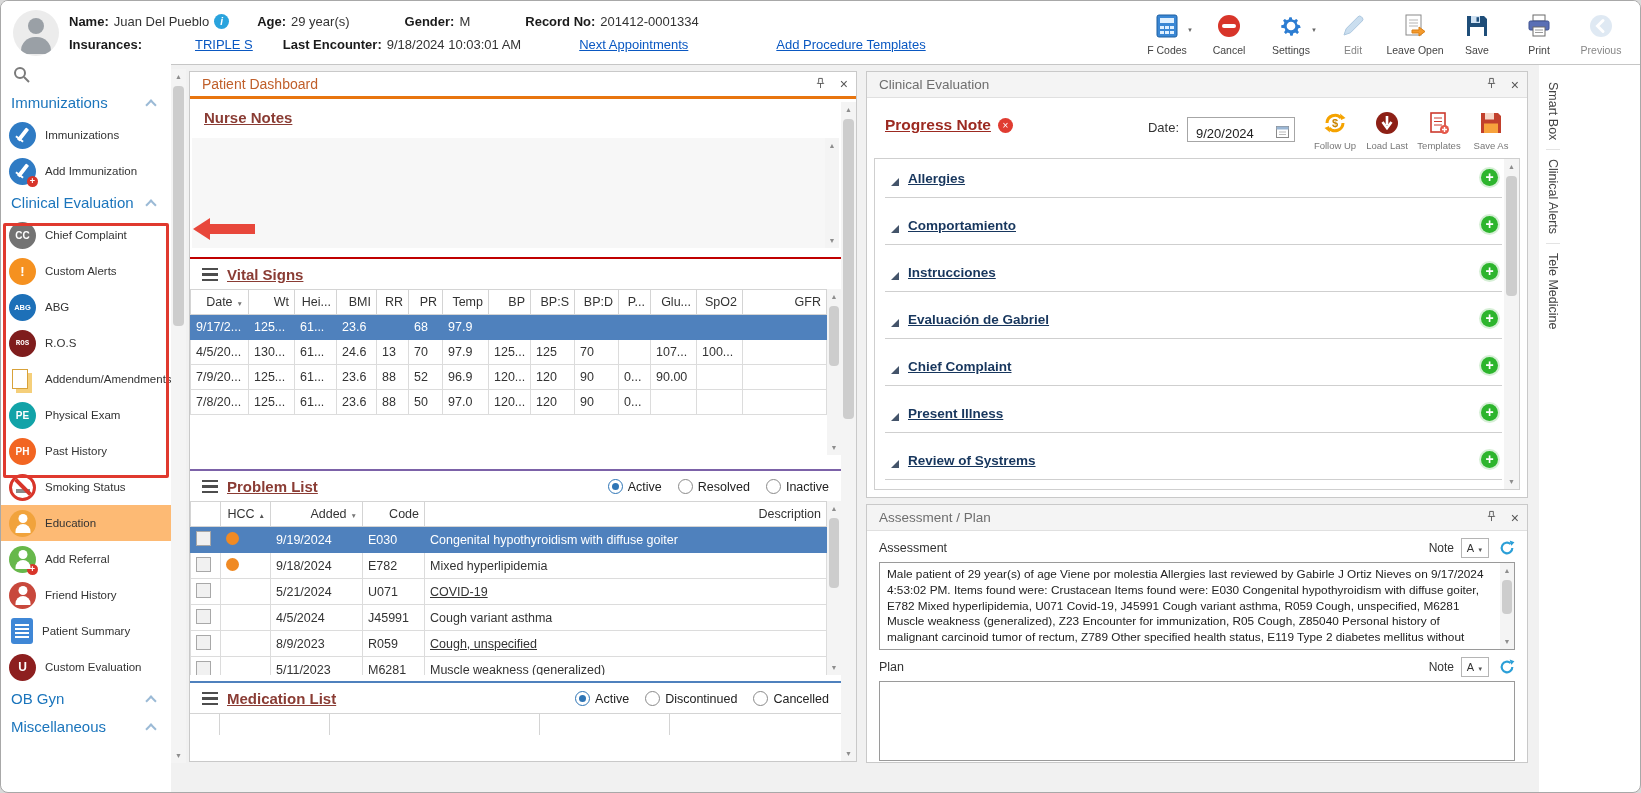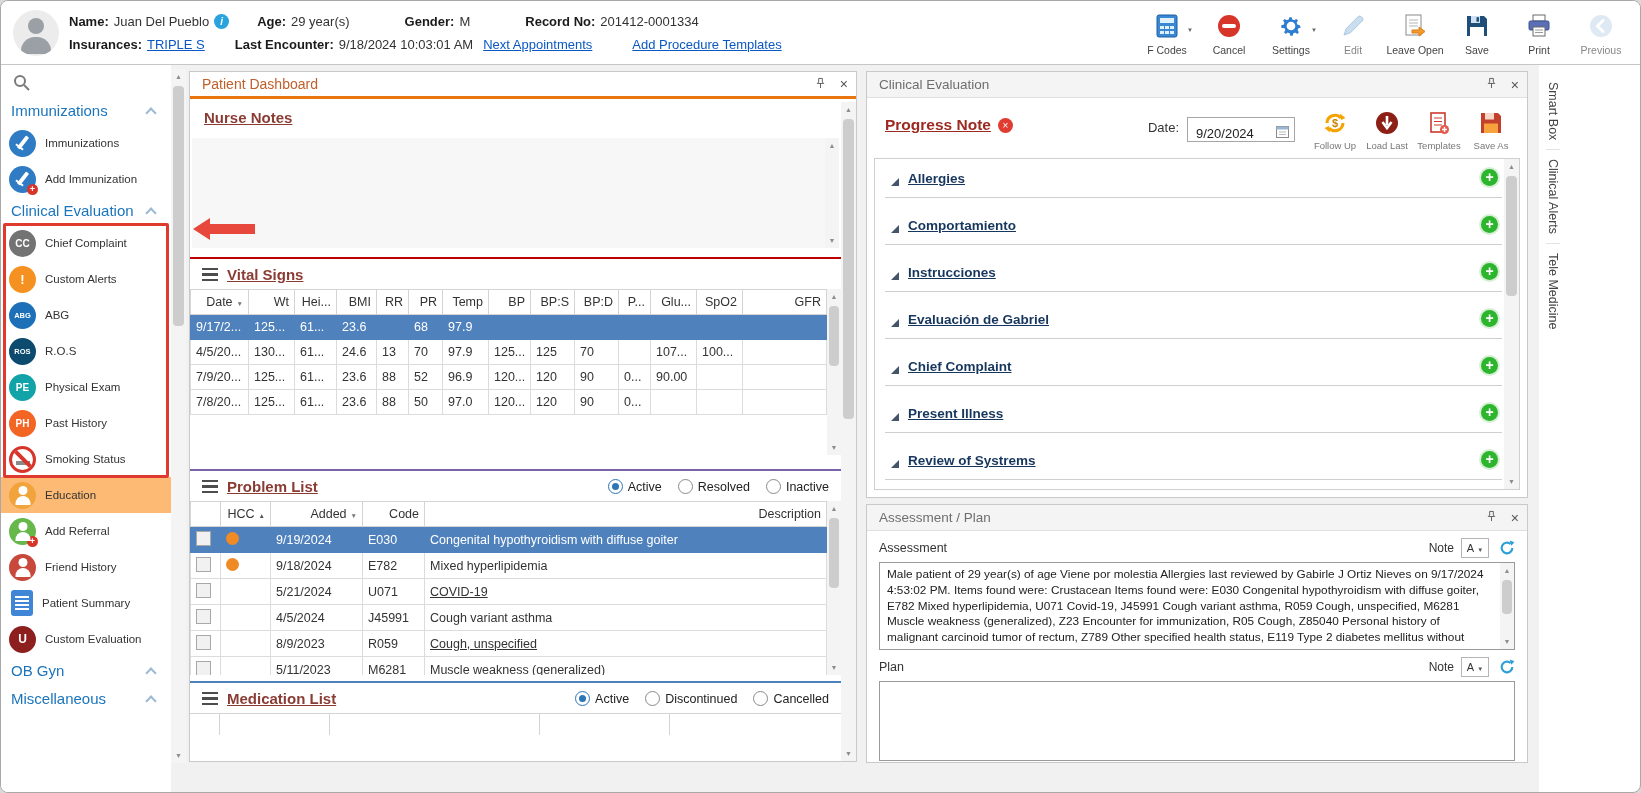--- a/index.html
+++ b/index.html
@@ -13,36 +13,36 @@
   .avatar { width:46px; height:46px; border-radius:50%; background:#ececec; margin:0 10px 0 12px;
             position:relative; overflow:hidden; flex:none; }
   .avatar::before { content:""; position:absolute; left:50%; top:8px; transform:translateX(-50%);
             width:16px; height:16px; border-radius:50%; background:#9aa0a6; }
   .avatar::after { content:""; position:absolute; left:50%; top:27px; transform:translateX(-50%);
             width:30px; height:17px; border-radius:14px 14px 0 0; background:#9aa0a6; }
   .hdr-fields { display:flex; flex-direction:column; gap:8px; }
   .hdr-row { display:flex; align-items:center; font-size:13px; color:#333; white-space:nowrap; }
   .hdr-label { font-weight:bold; color:#1a1a1a; margin-right:5px; }
   .v-sp1 { margin-right:30px; } .v-sp2 { margin-right:55px; } .v-sp3 { margin-right:40px; }
-  .link { color:#0a58c2; text-decoration:underline; cursor:pointer; }
+  .link { color:#0a58c2; text-decoration:underline; cursor:pointer;margin-left:48px; }
   .info-dot { display:inline-flex; width:15px; height:15px; border-radius:50%; background:#29a3dd;
               color:#fff; font-size:10px; font-style:italic; font-weight:bold; align-items:center;
               justify-content:center; margin:0 28px 0 5px; flex:none; }
   .toolbar { margin-left:auto; display:flex; align-items:flex-start; padding-right:10px; gap:4px; }
   .tbtn { display:flex; flex-direction:column; align-items:center; gap:3px; width:58px;
           font-size:10.5px; color:#444; cursor:pointer; position:relative; padding-top:4px; }
   .tbtn.disabled { opacity:.65; }
   .caret { position:absolute; right:3px; top:13px; }
   .caret::before { content:"▼"; font-size:6px; color:#666; }
 
   
   .main-bg { position:absolute; left:170px; top:64px; width:1368px; height:729px; background:#f1f1f1; }
 
   
-  .sidebar { position:absolute; left:0; top:64px; width:170px; height:729px; background:#fff; overflow:hidden; }
+  .sidebar { position:absolute; left:0; top:56px; width:170px; height:729px; background:#fff; overflow:hidden; }
   .search-row { padding:9px 0 2px 12px; }
   .side-header { display:flex; align-items:center; justify-content:space-between; color:#1b75bc;
                  font-size:15px; padding:5px 16px 6px 10px; cursor:pointer; }
   .chev { width:8px; height:8px; border-left:2px solid #9bbad6; border-top:2px solid #9bbad6;
           transform:rotate(45deg); margin-top:4px; flex:none; }
   .side-item { display:flex; align-items:center; gap:9px; height:36px; padding-left:8px;
                font-size:11.5px; color:#333; cursor:pointer; }
   .side-item.selected { background:#fdba74; }
   .ic { width:27px; height:27px; border-radius:50%; flex:none; display:flex; align-items:center;
         justify-content:center; color:#fff; font-weight:bold; font-size:10px; position:relative; }
@@ -51,21 +51,21 @@
         background:#fff; transform:rotate(38deg); border-radius:1px; }
   .ic-imm::after { content:""; position:absolute; left:6px; top:16px; width:9px; height:2px;
         background:#fff; transform:rotate(38deg); }
   .mini-add { position:absolute; right:-2px; bottom:-2px; width:11px; height:11px; border-radius:50%;
         background:#d8352a; color:#fff; font-size:9px; line-height:11px; text-align:center; font-weight:bold; }
   .mini-add::before { content:"+"; }
   .ic-cc { background:#737373; }
   .ic-bell { background:#f59120; font-size:13px; }
   .ic-bell::before { content:"!"; }
   .ic-abg { background:#1d70b8; font-size:7.5px; }
-  .ic-ros { background:#0c4a6e; font-size:7.5px; }
+  .ic-ros { background:#7f1d1d; font-size:7.5px;font-family:Liberation Mono, monospace; }
   .ic-pages { border-radius:0; background:transparent; }
   .ic-pages::before { content:""; position:absolute; left:3px; top:3px; width:14px; height:18px;
         background:#fff; border:1px solid #d8a23a; box-shadow:4px 4px 0 #f5cf7a; }
   .ic-pe { background:#12a3a8; }
   .ic-ph { background:#f26522; }
   .ic-nosmoke { background:#fff; border:3px solid #d8352a; overflow:hidden; }
   .ic-nosmoke::before { content:""; position:absolute; left:4px; top:12px; width:14px; height:4px; background:#8a8a8a; }
   .ic-nosmoke::after { content:""; position:absolute; left:-4px; top:9px; width:32px; height:4px;
         background:#d8352a; transform:rotate(45deg); }
   .ic-person::before { content:""; position:absolute; left:50%; top:4px; transform:translateX(-50%);
@@ -337,20 +337,24 @@
     </div>
     <div class="side-item">
       <span class="ic ic-abg">ABG</span>
       <span>ABG</span>
     </div>
     <div class="side-item">
       <span class="ic ic-ros">ROS</span>
       <span>R.O.S</span>
     </div>
     <div class="side-item">
+      <span class="ic ic-pages"></span>
+      <span>Addendum/Amendments</span>
+    </div>
+    <div class="side-item">
       <span class="ic ic-pe">PE</span>
       <span>Physical Exam</span>
     </div>
     <div class="side-item">
       <span class="ic ic-ph">PH</span>
       <span>Past History</span>
     </div>
     <div class="side-item">
       <span class="ic ic-nosmoke"></span>
       <span>Smoking Status</span>

